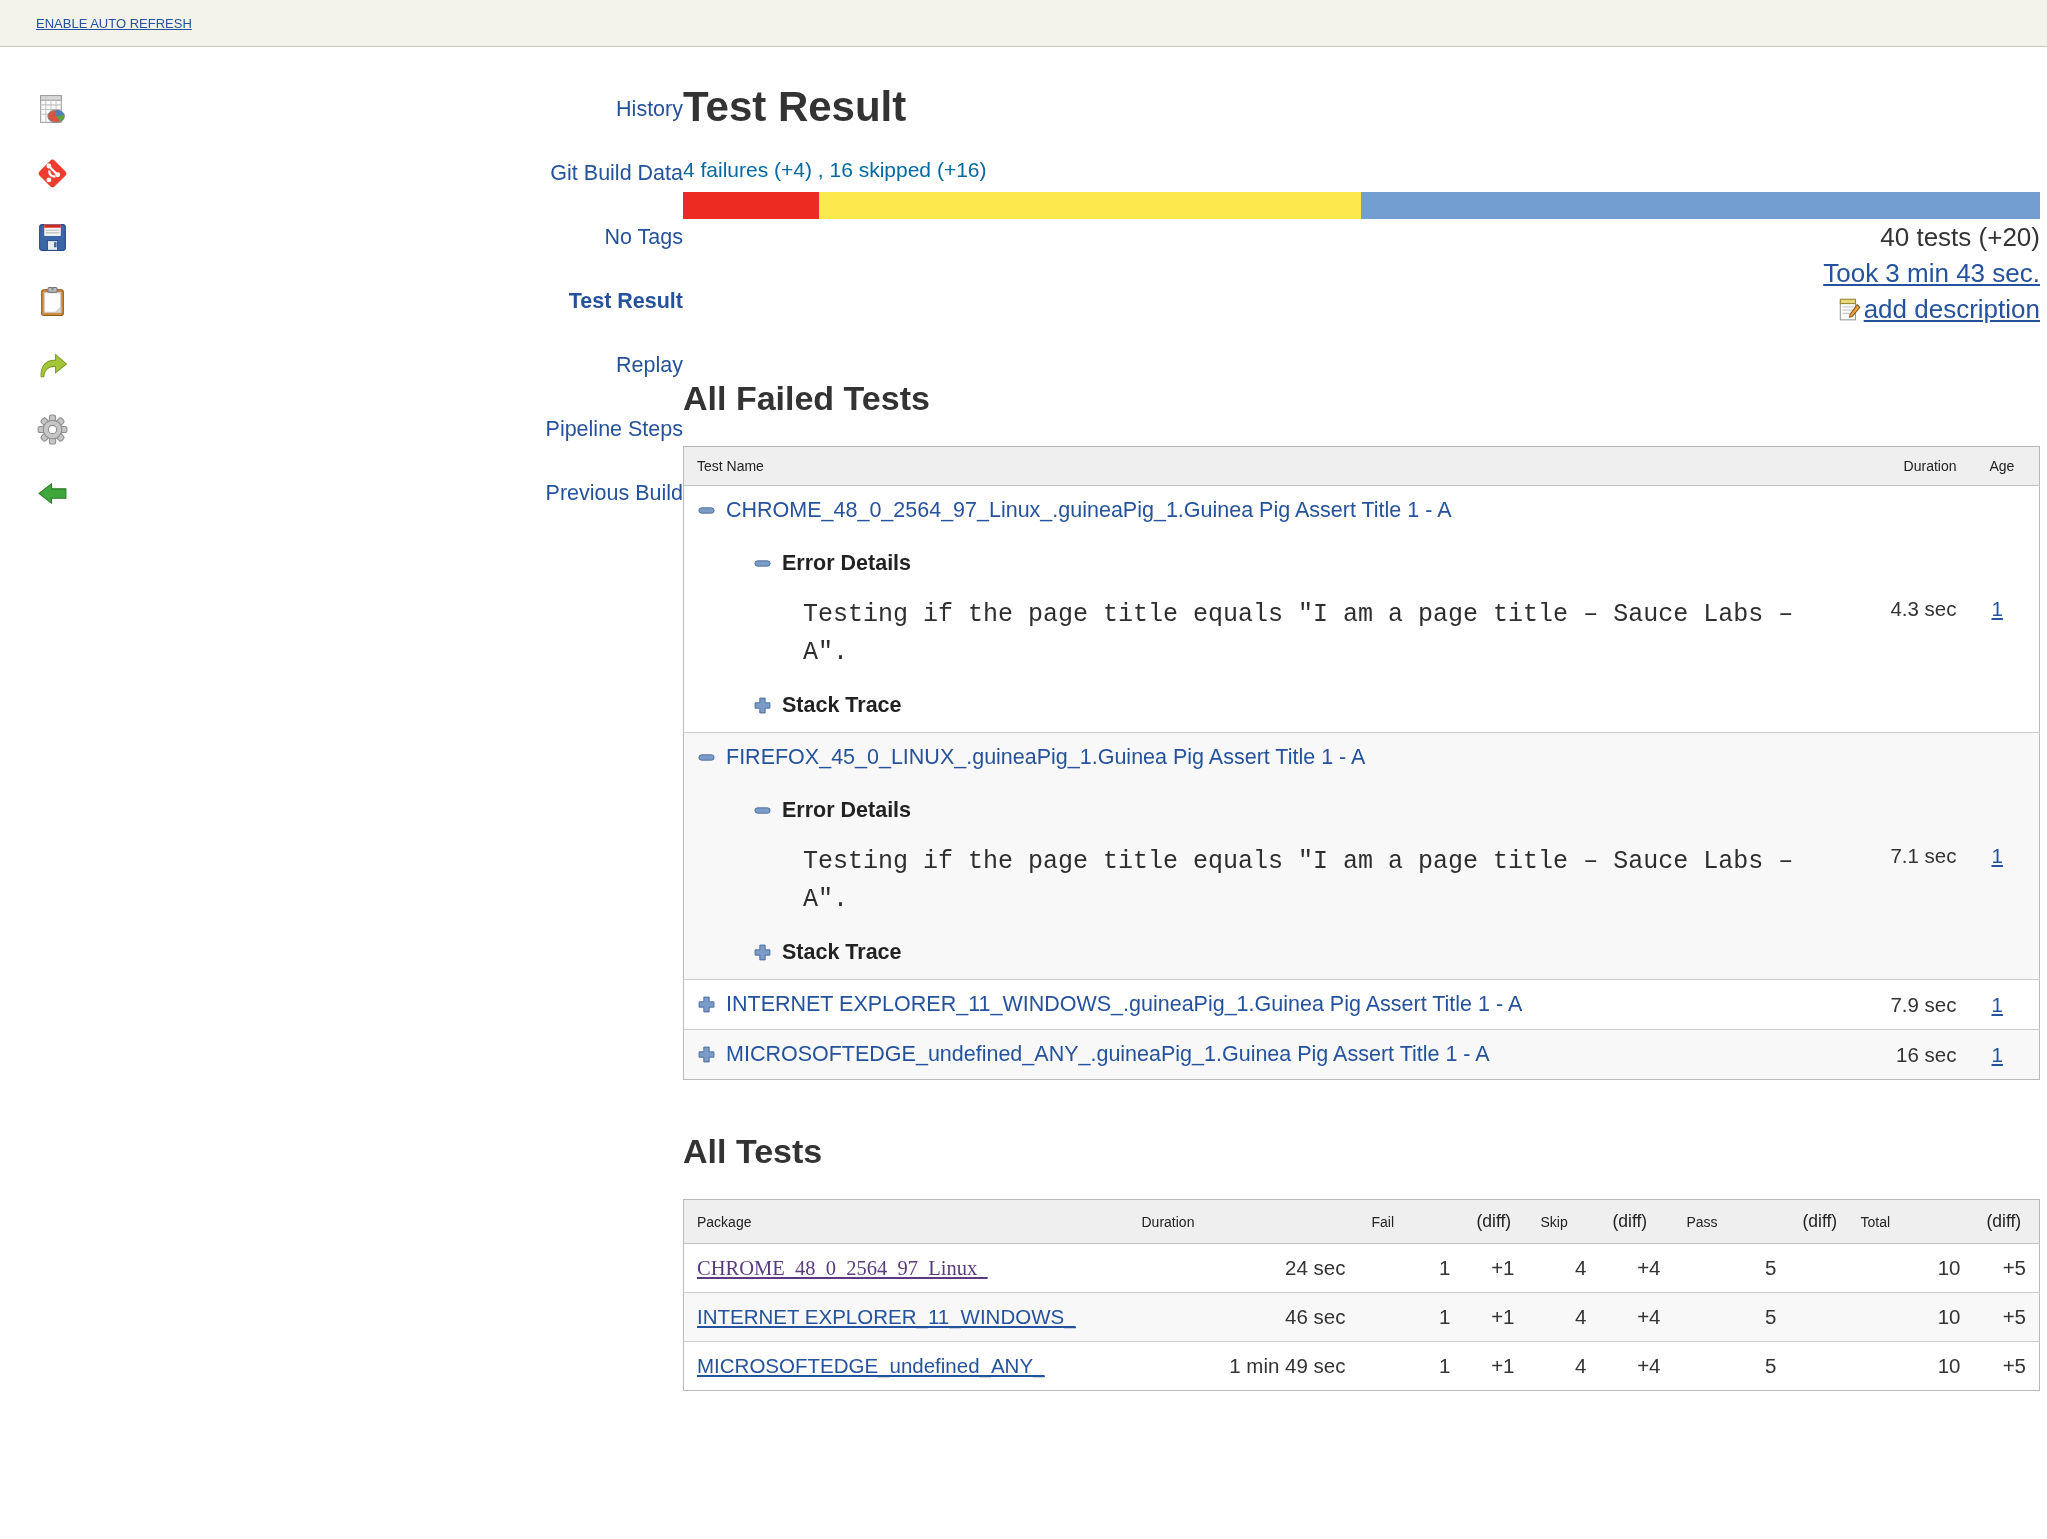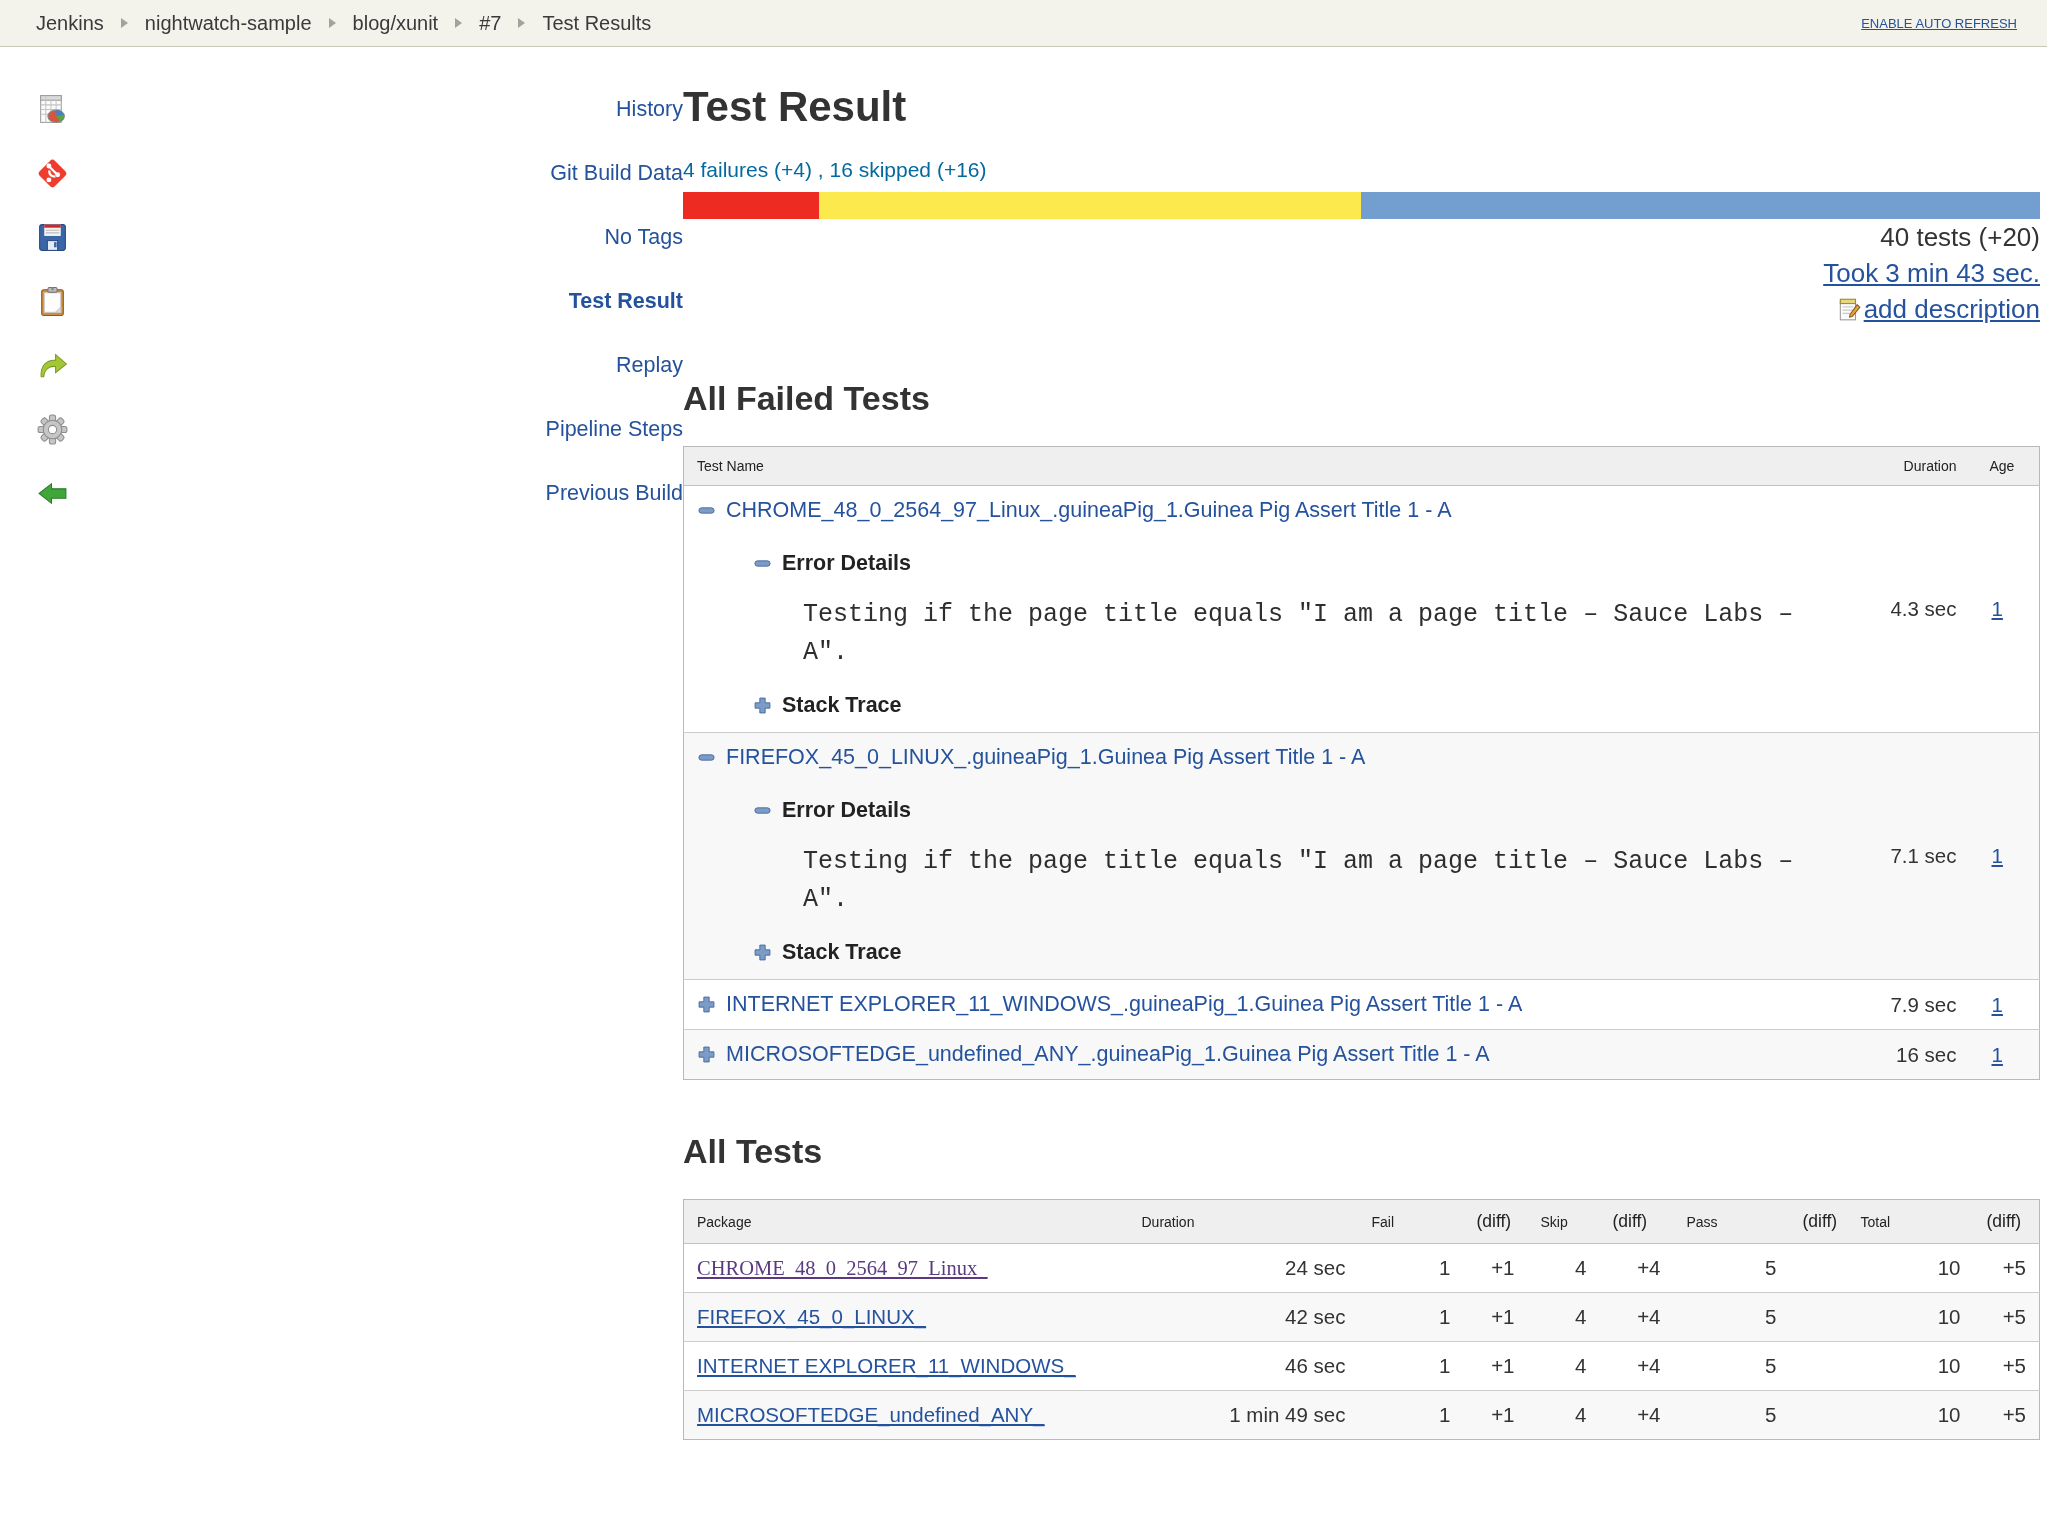--- a/index.html
+++ b/index.html
@@ -73,31 +73,20 @@
   
   .num{text-align:right;white-space:nowrap;}
   .diff-h{font-size:17.5px;}
   .pkg{color:var(--link);text-decoration:underline;cursor:pointer;font-size:20.5px;}
   .pkg.visited{color:var(--visited);font-family:Liberation Serif, serif;}
 </style>
 </head>
 <body>
 
 <div class="topbar">
-  <div class="breadcrumb" id="breadcrumb">
-      <a class="crumb">Jenkins</a>
-      <span class="crumb-sep"></span>
-      <a class="crumb">nightwatch-sample</a>
-      <span class="crumb-sep"></span>
-      <a class="crumb">blog/xunit</a>
-      <span class="crumb-sep"></span>
-      <a class="crumb">#7</a>
-      <span class="crumb-sep"></span>
-      <a class="crumb">Test Results</a>
-    </div>
   <a class="auto-refresh">ENABLE AUTO REFRESH</a>
 </div>
 
 <div class="page">
   <div class="sidebar" id="sidebar">
       <div class="side-item">
         <span class="sicon">
           <svg viewBox="0 0 32 32">
             <rect x="4.5" y="2.5" width="20" height="26" fill="#fbfbfb" stroke="#9c9c9c"></rect>
             <rect x="4.5" y="2.5" width="20" height="4.5" fill="#d9d9d9" stroke="#9c9c9c"></rect>
@@ -348,32 +337,20 @@
             <td class="num">1</td>
             <td class="num">+1</td>
             <td class="num">4</td>
             <td class="num">+4</td>
             <td class="num">5</td>
             <td class="num"></td>
             <td class="num">10</td>
             <td class="num">+5</td>
           </tr>
           <tr>
-            <td><a class="pkg">FIREFOX_45_0_LINUX_</a></td>
-            <td class="num">42 sec</td>
-            <td class="num">1</td>
-            <td class="num">+1</td>
-            <td class="num">4</td>
-            <td class="num">+4</td>
-            <td class="num">5</td>
-            <td class="num"></td>
-            <td class="num">10</td>
-            <td class="num">+5</td>
-          </tr>
-          <tr>
             <td><a class="pkg">INTERNET EXPLORER_11_WINDOWS_</a></td>
             <td class="num">46 sec</td>
             <td class="num">1</td>
             <td class="num">+1</td>
             <td class="num">4</td>
             <td class="num">+4</td>
             <td class="num">5</td>
             <td class="num"></td>
             <td class="num">10</td>
             <td class="num">+5</td>

